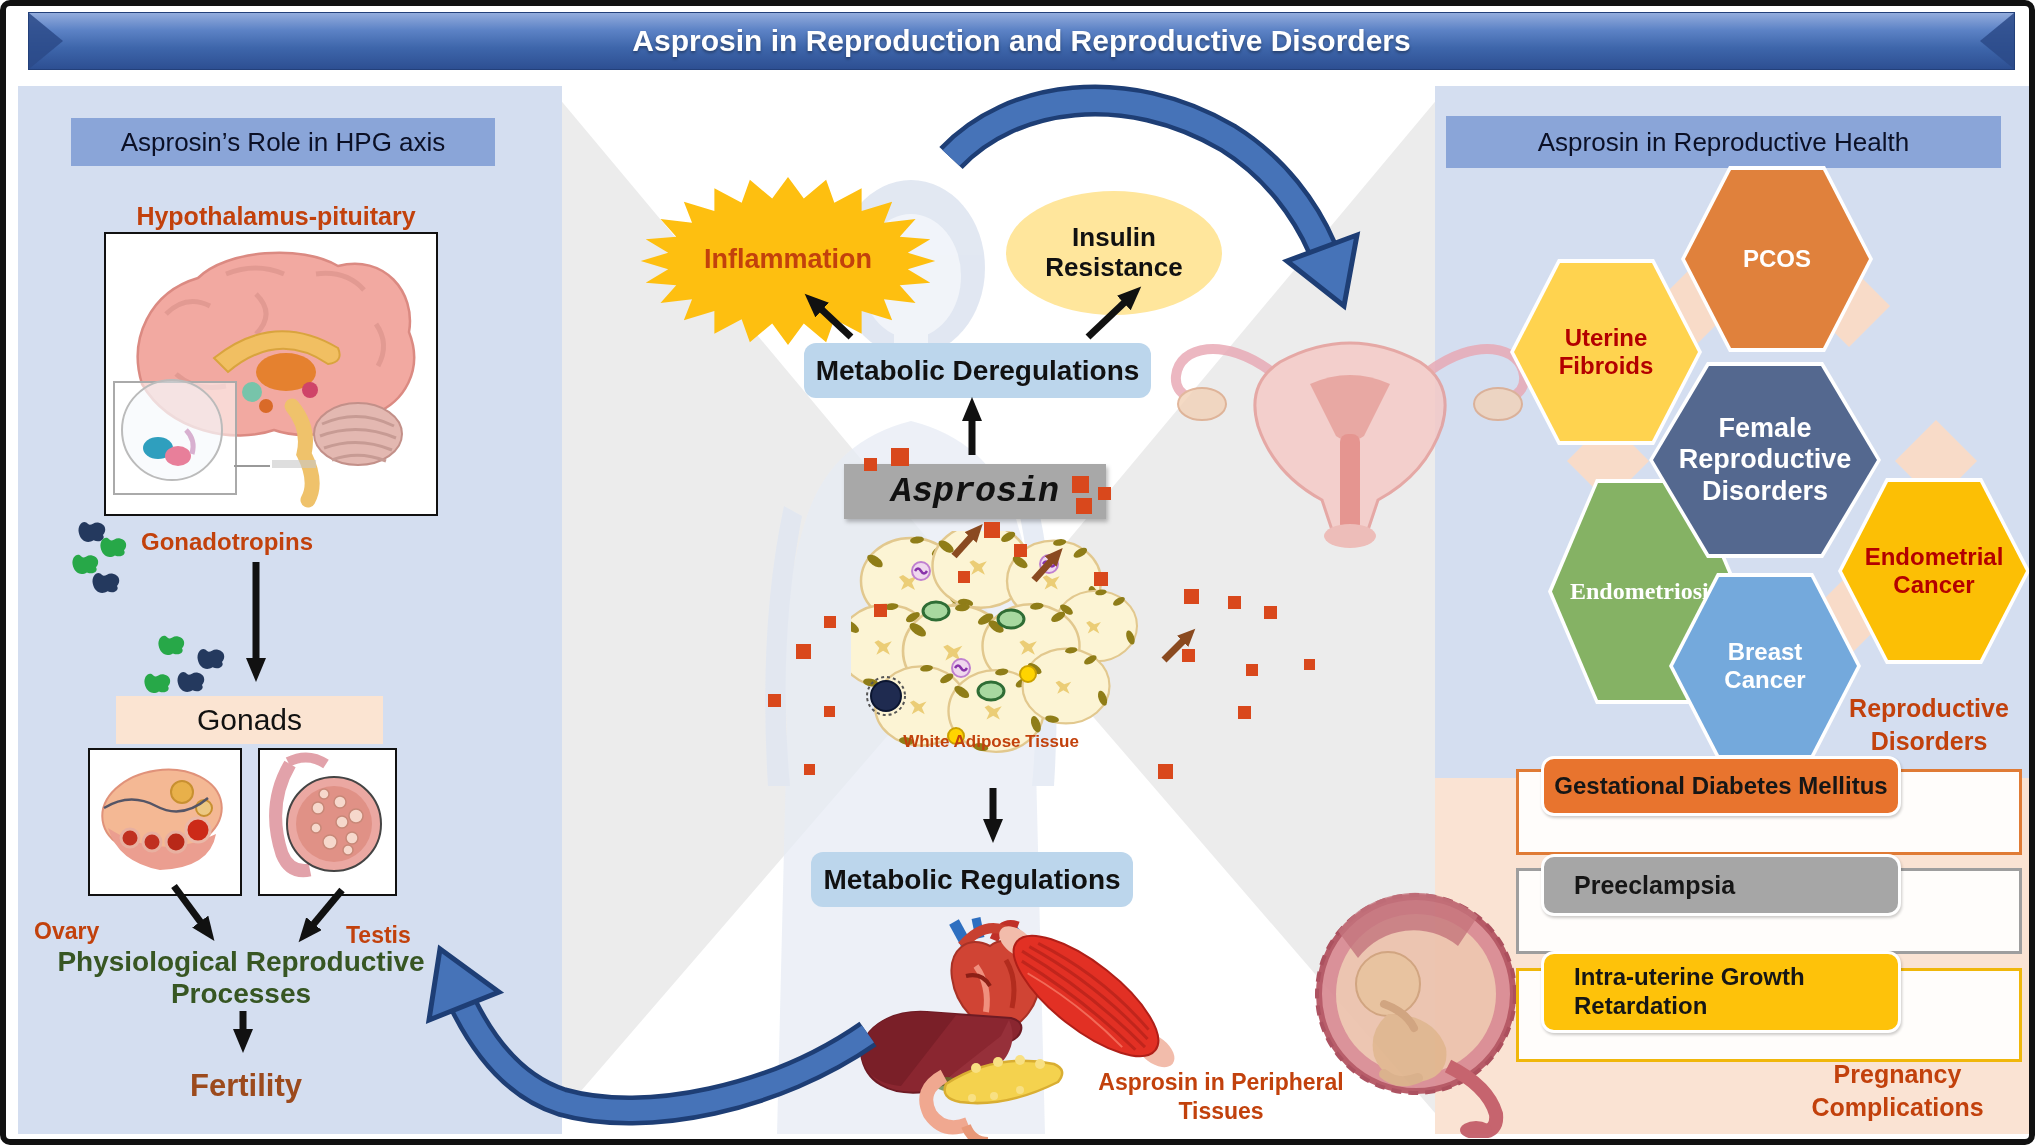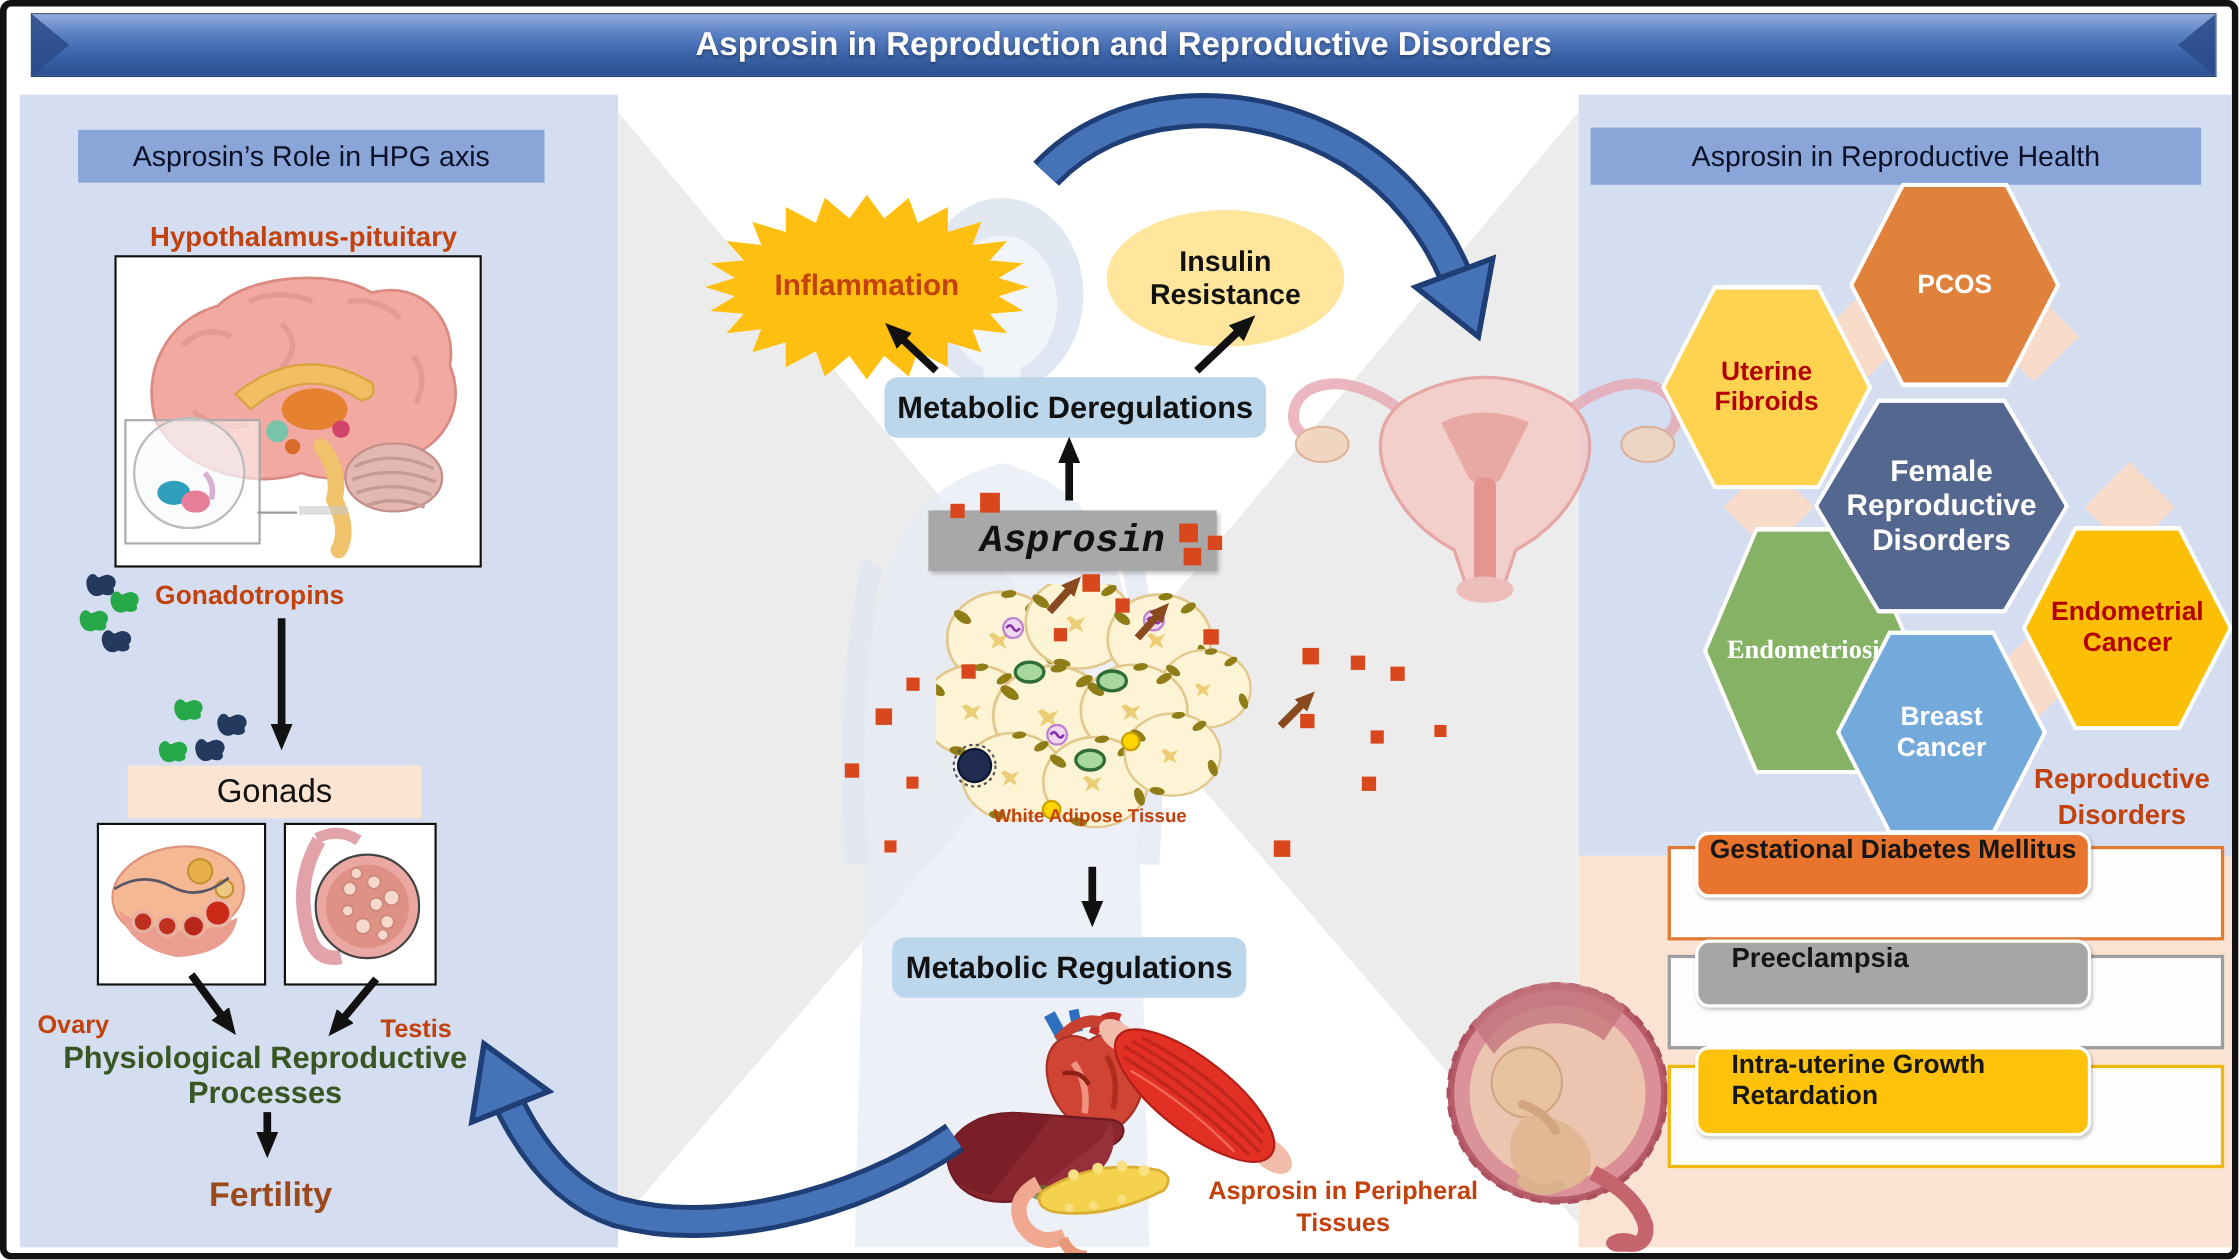--- a/index.html
+++ b/index.html
@@ -60,21 +60,21 @@
   .hex-in {
     position:absolute; inset:4px; clip-path:polygon(25% 0,75% 0,100% 50%,75% 100%,25% 100%,0 50%);
     display:flex; align-items:center; justify-content:center; text-align:center;
     font-weight:bold; font-size:24px; line-height:1.15; padding:0 26px; box-sizing:border-box;
   }
   .connector { position:absolute; width:58px; height:58px; background:#f8dbc8; transform:rotate(45deg); }
 
   
   .preg-rect { position:absolute; background:#fffdfb; border:3px solid; }
   .preg-box  { position:absolute; border:3px solid #fff; border-radius:13px;
-               display:flex; font-weight:bold; font-size:24px; color:#161616;
+               display:flex; align-items:center; font-weight:bold; font-size:24px; color:#161616;
                box-shadow:1px 2px 3px rgba(0,0,0,.2); box-sizing:border-box; }
 
   .ellipse-y { position:absolute; background:#ffe69c; border-radius:50%;
                display:flex; align-items:center; justify-content:center; text-align:center;
                font-weight:bold; font-size:26px; color:#111; line-height:1.15; }
 
   svg { display:block; }
   .overlay { position:absolute; left:0; top:0; pointer-events:none; z-index:50; }
   .z2 { z-index:2; } .z3 { z-index:3; } .z4 { z-index:4; }
 </style>
@@ -387,20 +387,21 @@
   <div class="preg-rect z4" style="left: 1510px; top: 862px; width: 500px; height: 80px; border-color: rgb(158, 158, 158);"></div>
   <div class="preg-box z4" style="left: 1535px; top: 848px; width: 360px; height: 62px; padding-left: 30px; font-size: 25px; background-color: rgb(166, 166, 166);">
     <span>Preeclampsia</span>
   </div>
 
   <div class="preg-rect z4" style="left: 1510px; top: 962px; width: 500px; height: 88px; border-color: rgb(240, 183, 10);"></div>
   <div class="preg-box z4" style="left: 1535px; top: 945px; width: 360px; height: 82px; padding-left: 30px; line-height: 1.2; background-color: rgb(254, 194, 10);">
     <span style="width:260px;">Intra-uterine Growth Retardation</span>
   </div>
 
+  <div class="txt z4" style="left:1768px;top:1052px;width:247px;text-align:center;font-size:25px;line-height:1.3;">Pregnancy Complications</div>
 
   <svg class="overlay" width="2035" height="1145" viewBox="0 0 2035 1145">
     <defs>
       <marker id="mb" markerUnits="userSpaceOnUse" markerWidth="34" markerHeight="28" refX="3" refY="10" orient="auto">
         <path d="M0,0 L24,10 L0,20 Z" fill="#111"></path>
       </marker>
       <marker id="mbr" markerUnits="userSpaceOnUse" markerWidth="24" markerHeight="20" refX="2" refY="8" orient="auto">
         <path d="M0,0 L18,8 L0,16 Z" fill="#8a4a20"></path>
       </marker>
       <path id="gblob" d="M2 12 C1 6 6 2 9 6 C11 8 13 4 17 5 C22 6 23 11 20 14 C22 17 18 20 13 18 C8 21 3 18 2 12 Z"></path>

